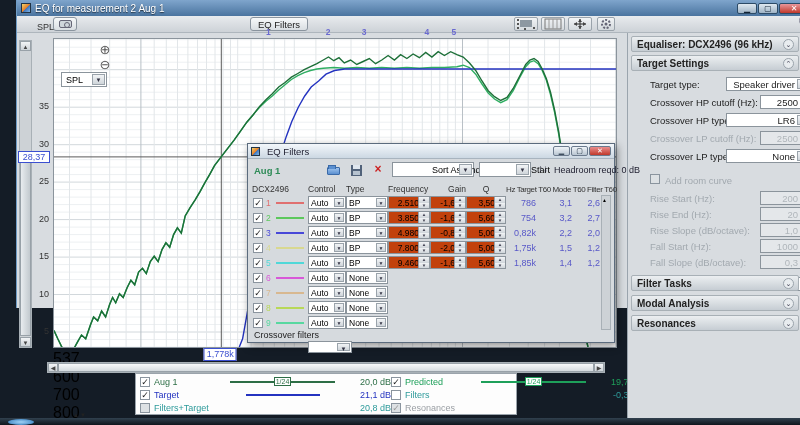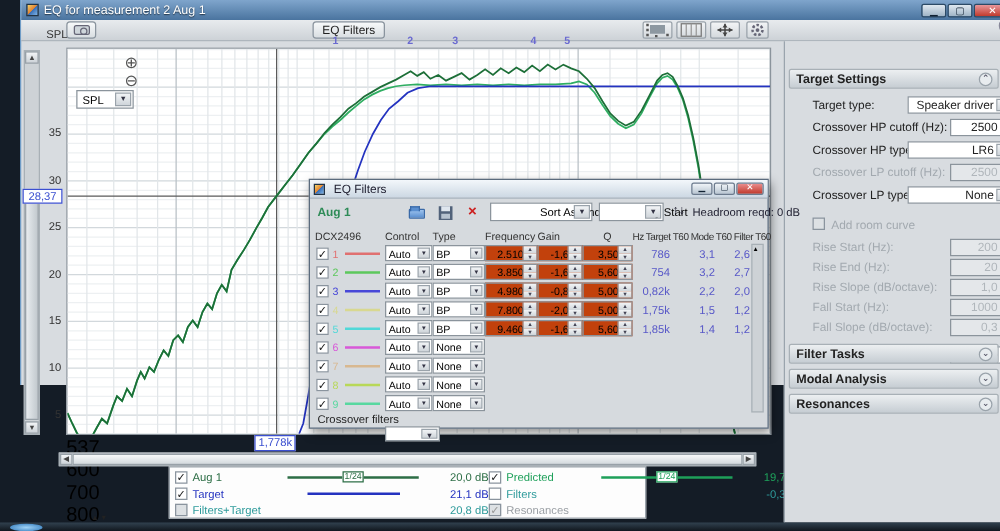--- a/index.html
+++ b/index.html
@@ -370,20 +370,24 @@
           <div class="cb dis">✓</div>
           <span style="color: rgb(154, 159, 164); width: 72px;">Resonances</span>
           <span class="lline" style="color: rgb(154, 159, 164);"></span>
           <span class="lval" style="color: rgb(154, 159, 164);">dB</span>
         </div>
       </div>
   </div>
   <div class="updown-handle">▲▼</div>
 
   <div class="rpanel">
+    <div class="phead" style="top:3px">
+      <span>Equaliser: DCX2496 (96 kHz)</span>
+      <div class="chev">⌄</div>
+    </div>
     <div class="phead" style="top:22px">
       <span>Target Settings</span>
       <div class="chev">⌃</div>
     </div>
     <div id="rp-fields">
         <div class="frow" style="top: 44px;">
           <span class="lab">Target type:</span>
           <div class="fctl " style="width:86px">
             <span class="val">Speaker driver</span>
             <div class="combo-arrow"></div>
@@ -530,21 +534,21 @@
       </div>
       <span class="sorticon" style="left:290px">↑↓</span>
       <span class="headroom" style="left:306px">Headroom reqd:   0 dB</span>
     </div>
     <div class="dtable" id="dtable">
         <div class="drow dhead">
           <span style="grid-column:1/4">DCX2496</span>
           <span>Control</span>
           <span>Type</span>
           <span>Frequency</span>
-          <span style="text-align:left">Gain</span>
+          <span style="text-align:right">Gain</span>
           <span style="text-align:center">Q</span>
           <span class="rh">Hz Target T60 Mode T60 Filter T60</span>
         </div>
         <div class="drow">
           <span class="cb" style="margin:0 1px">✓</span>
           <span style="color:#e07070;font-size:8.5px">1</span>
           <span class="fline" style="background:#e07070"></span>
           <div class="rowcombo">
             <span class="val">Auto</span>
             <div class="combo-arrow"></div>

